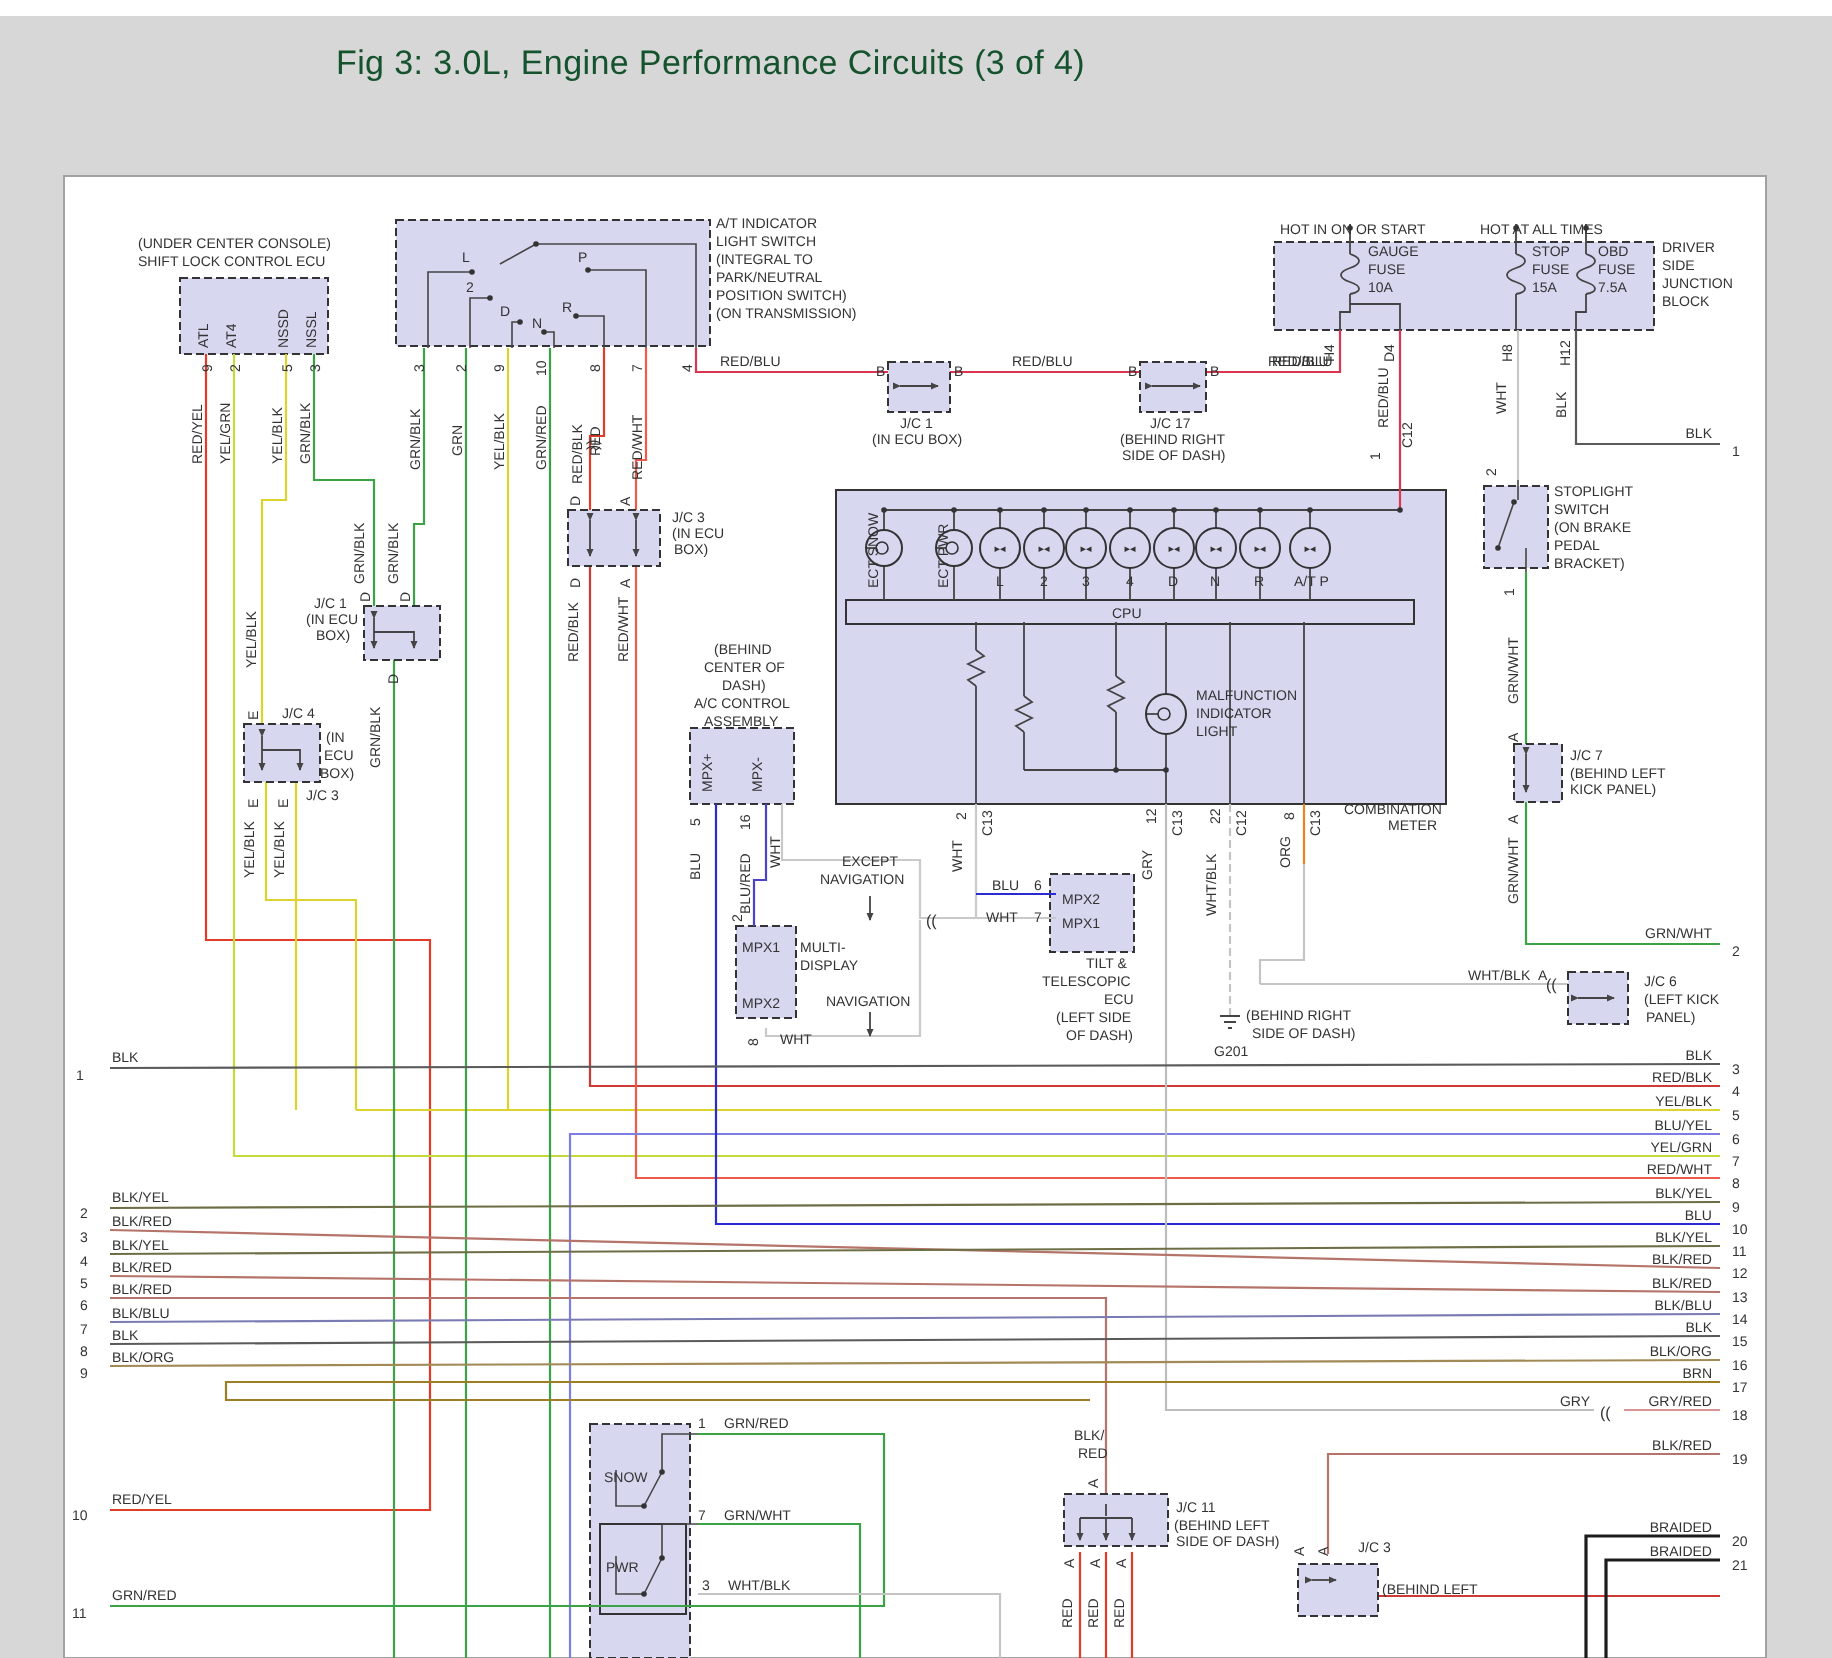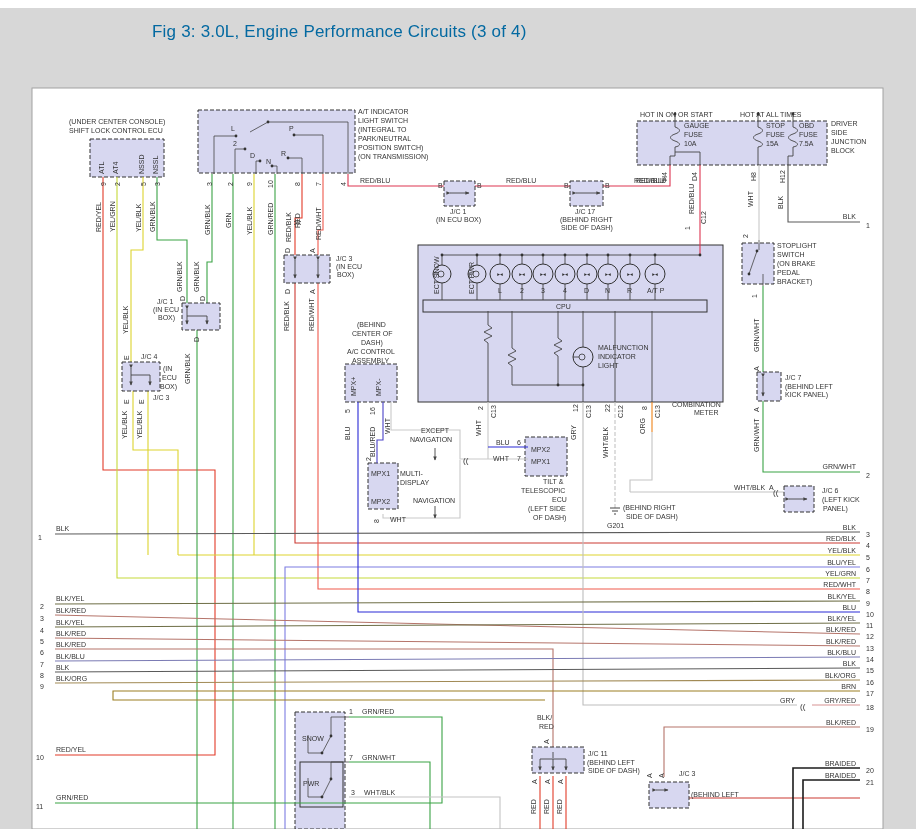--- a/index.html
+++ b/index.html
@@ -1,18 +1,18 @@
 <!DOCTYPE html>
 <html><head>
 <meta charset="utf-8">
 <style>
   html,body{margin:0;padding:0;background:#ffffff;font-family:"Liberation Sans",sans-serif;}
   #stage{position:relative;width:916px;height:829px;overflow:hidden;background:#fff;}
   #page-bg{position:absolute;left:0;top:8px;width:916px;height:821px;background:#d7d7d7;}
-  #fig-title{position:absolute;left:152px;top:22px;width:600px;font-size:17px;color:#0369a1;letter-spacing:.2px;}
+  #fig-title{position:absolute;left:168px;top:22px;width:600px;font-size:17px;color:#14532d;letter-spacing:.2px;}
   svg{position:absolute;left:0;top:0;}
   text{font-family:"Liberation Sans",sans-serif;fill:#333;}
 </style>
 </head>
 <body>
 <div id="stage">
   <div id="page-bg"></div>
   <div id="fig-title">Fig 3: 3.0L, Engine Performance Circuits (3 of 4)</div>
   <svg id="diagram" width="916" height="829" viewBox="0 0 916 829">
     <defs>

